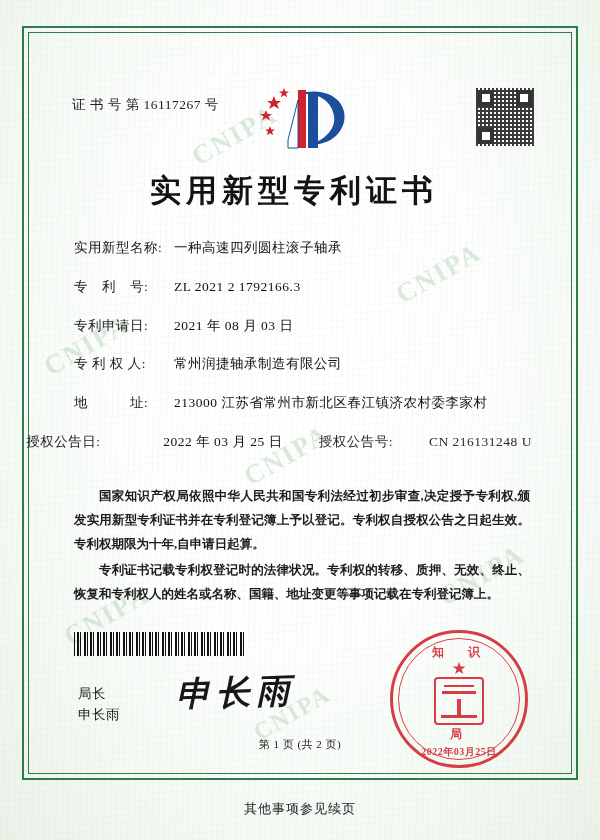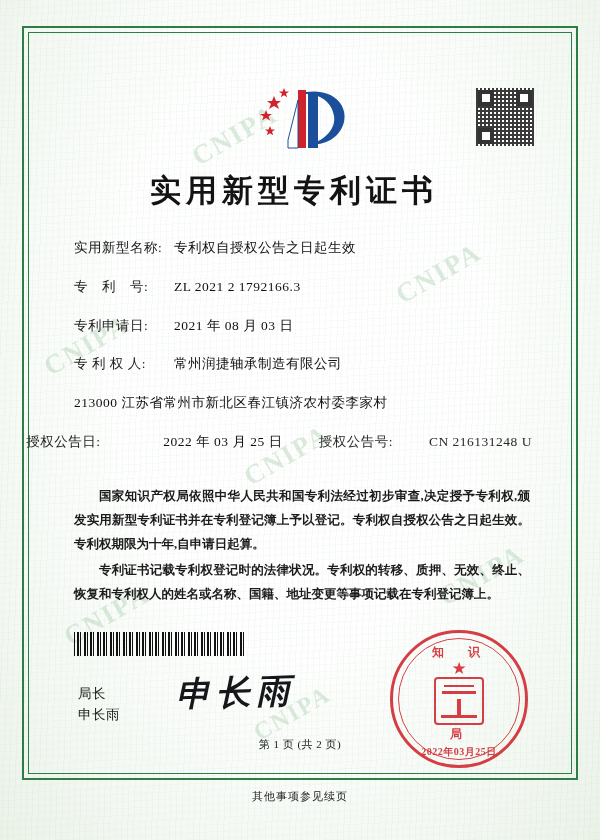--- a/index.html
+++ b/index.html
@@ -296,23 +296,23 @@
     bottom: 8px;
     text-align: center;
     font-size: 11px;
     color: #1b1b1b;
     letter-spacing: 0.5px;
   }
 
   .footer-note {
     position: absolute;
     left: 0; right: 0;
-    bottom: 36px;
+    bottom: 22px;
     text-align: center;
-    font-size: 11px;
+    font-size: 13px;
     color: #1b1b1b;
     letter-spacing: 1px;
   }
 </style>
 </head>
 <body>
 
 <div class="page">
   <div class="texture"></div>
 
@@ -322,20 +322,21 @@
   <div class="wm wm1">CNIPA</div>
   <div class="wm wm2">CNIPA</div>
   <div class="wm wm3">CNIPA</div>
   <div class="wm wm4">CNIPA</div>
   <div class="wm wm5">CNIPA</div>
   <div class="wm wm6">CNIPA</div>
   <div class="wm wm7">CNIPA</div>
 
   <div class="content">
 
+    <div class="cert-no">证 书 号 第 16117267 号</div>
 
     <div class="qr">
       <div class="qr-bl"></div>
     </div>
 
     <div class="logo">
       <svg viewBox="0 0 120 72" width="120" height="72" aria-hidden="true">
         <path d="M58 8 L58 66 L66 66 L66 8 Z" fill="#d0242c"></path>
         <path d="M68 10 L78 10 L78 66 L68 66 Z" fill="#1b4f9c"></path>
         <path d="M48 58 L58 18 L58 66 L48 66 Z" fill="#ffffff" stroke="#1b4f9c" stroke-width="1"></path>
@@ -347,35 +348,36 @@
           <polygon points="44,6 45.4,9.5 49,9.5 46,11.8 47.2,15.3 44,13.2 40.8,15.3 42,11.8 39,9.5 42.6,9.5"></polygon>
         </g>
       </svg>
     </div>
 
     <div class="title">实用新型专利证书</div>
 
     <div class="fields">
       <div class="field-row">
         <div class="fl">实用新型名称:</div>
-        <div class="fv">专利权自授权公告之日起生效</div>
+        <div class="fv">一种高速四列圆柱滚子轴承</div>
       </div>
       <div class="field-row">
         <div class="fl">专　利　号:</div>
         <div class="fv">ZL 2021 2 1792166.3</div>
       </div>
       <div class="field-row">
         <div class="fl">专利申请日:</div>
         <div class="fv">2021 年 08 月 03 日</div>
       </div>
       <div class="field-row">
         <div class="fl">专 利 权 人:</div>
         <div class="fv">常州润捷轴承制造有限公司</div>
       </div>
       <div class="field-row">
+        <div class="fl">地　　　址:</div>
         <div class="fv">213000 江苏省常州市新北区春江镇济农村委李家村</div>
       </div>
       <div class="field-row double">
         <div class="fl">授权公告日:</div>
         <div class="fv">2022 年 03 月 25 日</div>
         <div class="second-label">授权公告号:</div>
         <div class="second-label">CN 216131248 U</div>
       </div>
     </div>
 

